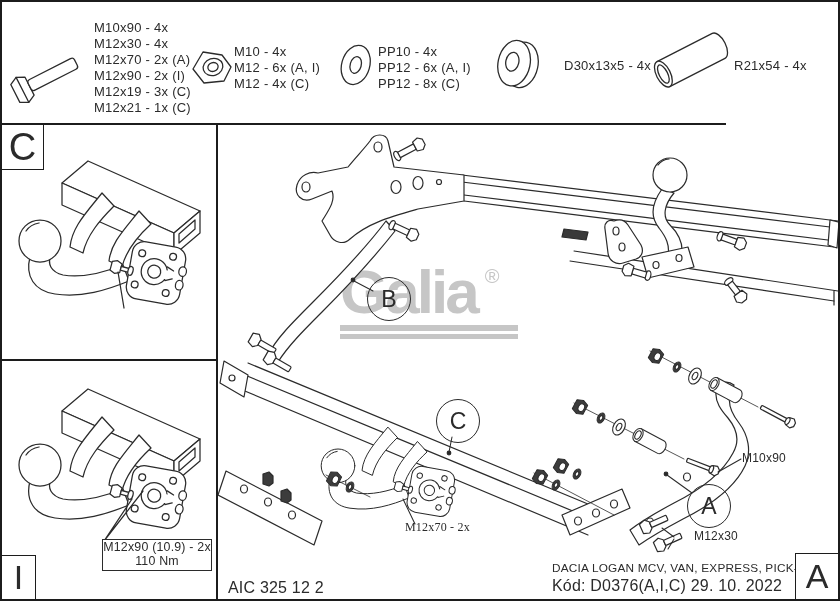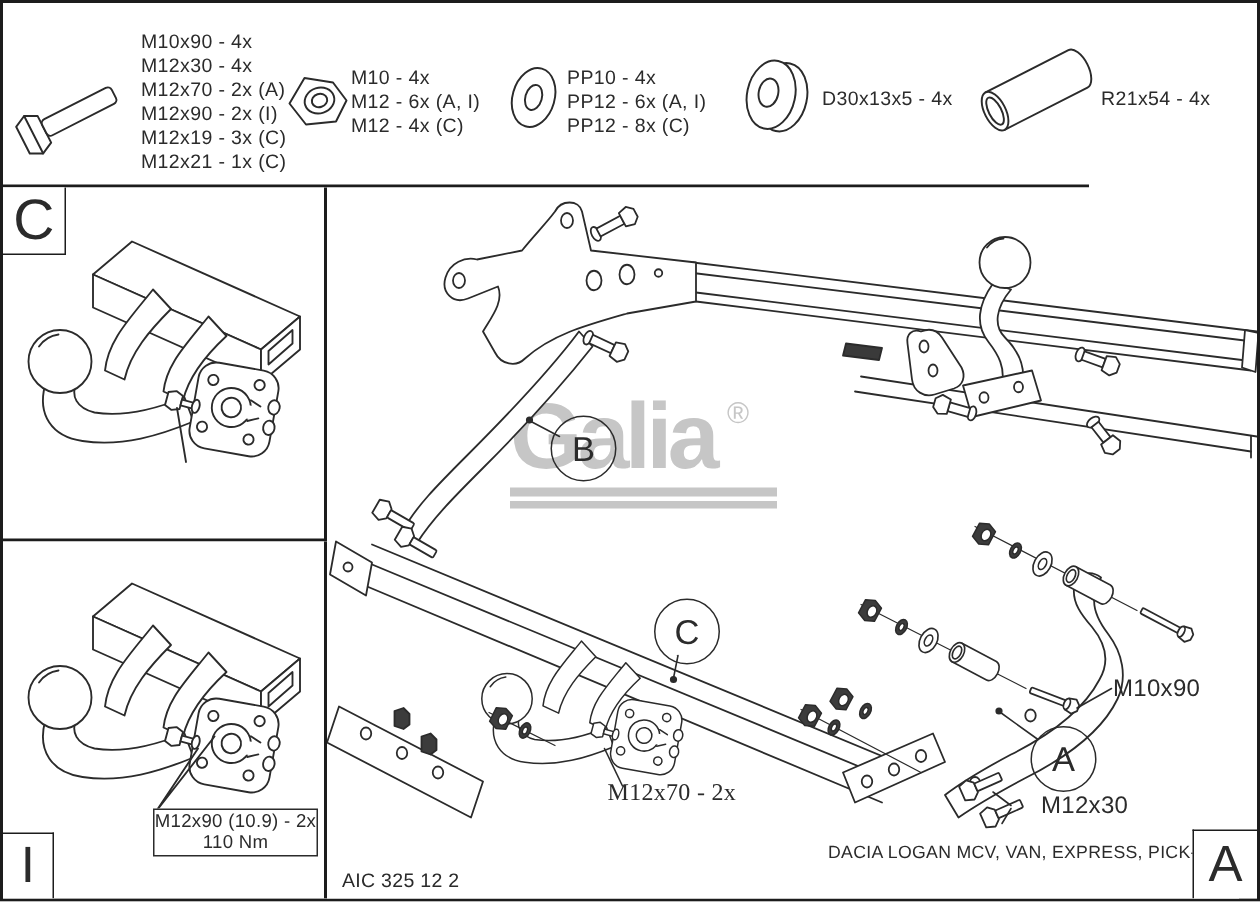--- a/index.html
+++ b/index.html
@@ -36,27 +36,27 @@
   .logo-text{font-size:62px;font-weight:bold;color:#c6c6c6;letter-spacing:-3px;line-height:58px;}
   .logo-reg{font-size:20px;color:#c6c6c6;margin-left:8px;margin-top:2px;}
   .logo-bar{width:178px;height:6px;background:#c6c6c6;margin-top:4px;}
   .logo-bar.b2{height:5px;margin-top:3px;}
   .main-art{position:absolute;left:0;top:0;z-index:1;}
   .balloon{position:absolute;width:42px;height:42px;border:1.4px solid #2b2b2b;border-radius:50%;
            display:flex;align-items:center;justify-content:center;font-size:23px;z-index:3;}
   .balloon-b{left:149px;top:152px;}
   .balloon-c{left:218px;top:274px;}
   .balloon-a{left:469px;top:359px;}
-  .part-label{position:absolute;font-size:16px;letter-spacing:.2px;white-space:nowrap;z-index:3;}
+  .part-label{position:absolute;font-size:12px;letter-spacing:.2px;white-space:nowrap;z-index:3;}
   .lbl-m10x90{left:524px;top:326px;}
   .lbl-m12x30{left:476px;top:404px;}
   .lbl-m12x70{left:187px;top:395px;font-family:Liberation Serif, serif;}
 
   
-  .footer-text{position:absolute;font-size:13px;letter-spacing:.2px;white-space:nowrap;z-index:4;}
+  .footer-text{position:absolute;font-size:16px;letter-spacing:.2px;white-space:nowrap;z-index:4;}
   .doc-number{left:226px;top:577px;}
   .vehicle{left:550px;top:559px;font-size:11.8px;}
   .code-date{left:550px;top:575px;}
 </style>
 </head>
 <body>
 
 <svg width="0" height="0" style="position:absolute" aria-hidden="true">
   <defs>
     <g id="hitch" stroke="#2b2b2b" stroke-width="1.25" fill="none">
@@ -166,21 +166,21 @@
     </div>
 
     <div class="part-group">
       <svg class="part-icon" style="left:490px;top:32px" width="56" height="62">
         <g stroke="#2b2b2b" stroke-width="1.3" fill="none" transform="rotate(12 26 30)">
           <ellipse cx="30" cy="30" rx="16" ry="23" fill="#fff"></ellipse>
           <ellipse cx="22" cy="30" rx="16" ry="23" fill="#fff"></ellipse>
           <ellipse cx="20" cy="29" rx="6.5" ry="9.5" fill="#fff"></ellipse>
         </g>
       </svg>
-      <div class="part-lines" style="left:546px;top:56px">
+      <div class="part-lines" style="left:562px;top:56px">
         <div>D30x13x5 - 4x</div>
       </div>
     </div>
 
     <div class="part-group">
       <svg class="part-icon" style="left:646px;top:20px" width="90" height="80">
         <g stroke="#2b2b2b" stroke-width="1.3" fill="none" transform="rotate(-27 43 38)">
           <path d="M12,24 L74,24 A7,14 0 1 1 74,52 L12,52 Z" fill="#fff"></path>
           <ellipse cx="12" cy="38" rx="7" ry="14" fill="#fff"></ellipse>
           <ellipse cx="12" cy="38" rx="4.2" ry="10" fill="#fff"></ellipse>
@@ -375,17 +375,18 @@
       <span>A</span>
     </div>
 
     <div class="part-label lbl-m10x90">M10x90</div>
     <div class="part-label lbl-m12x30">M12x30</div>
     <div class="part-label lbl-m12x70">M12x70 - 2x</div>
   </div>
 
   <div class="footer-text doc-number">AIC 325 12 2</div>
   <div class="footer-text vehicle">DACIA LOGAN MCV, VAN, EXPRESS, PICK-UP</div>
+  <div class="footer-text code-date">Kód: D0376(A,I,C)  29. 10. 2022</div>
   <div class="corner-box box-a">
     <span>A</span>
   </div>
 
 </div>
 
 </body></html>

